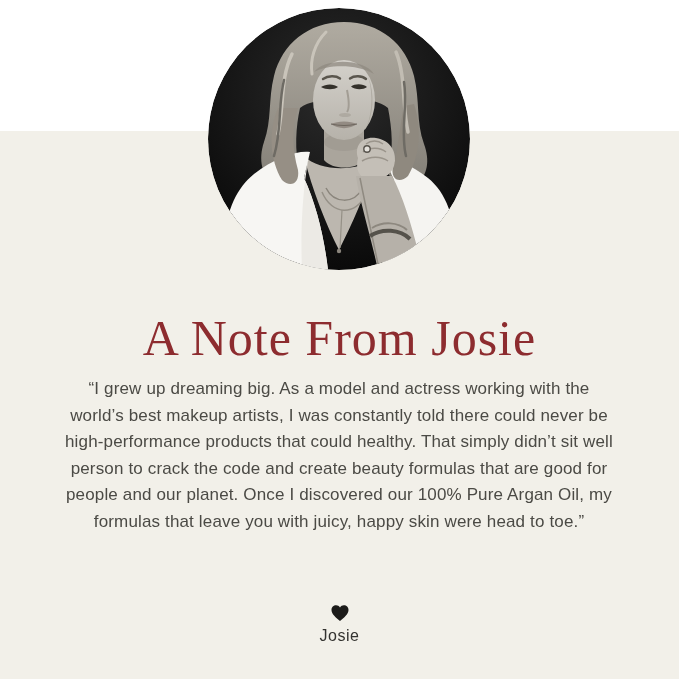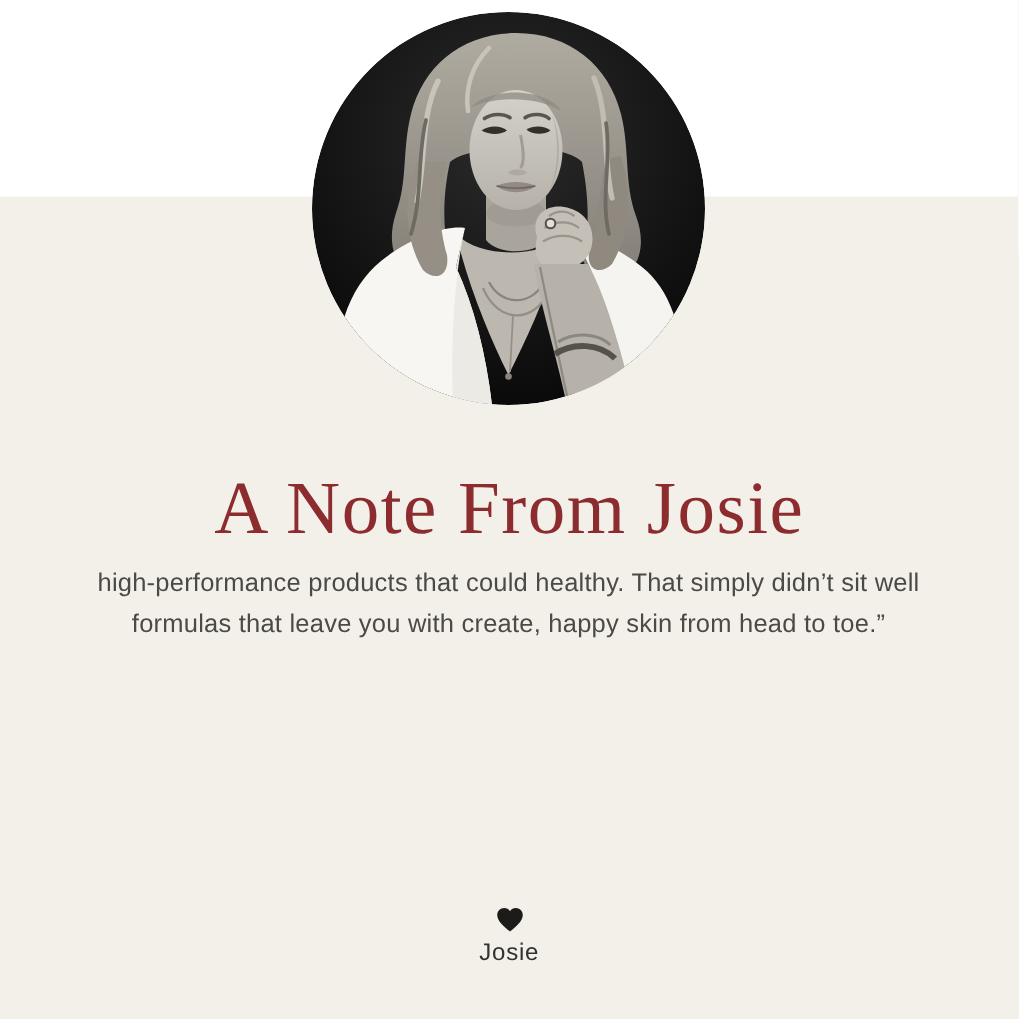--- a/index.html
+++ b/index.html
@@ -143,22 +143,26 @@
 
         <path d="M164 220 C175 213 190 214 199 222" fill="none" stroke="#8d887f" stroke-width="2"></path>
         <path d="M162 228 C174 220 192 221 202 231" fill="none" stroke="#55524b" stroke-width="4"></path>
       </g>
     </svg>
   </div>
 
   <h1 class="headline">A Note From Josie</h1>
 
   <div class="quote">
+      <div class="quote-line">“I grew up dreaming big. As a model and actress working with the</div>
+      <div class="quote-line">world’s best makeup artists, I was constantly told there could never be</div>
       <div class="quote-line">high-performance products that could healthy. That simply didn’t sit well</div>
-      <div class="quote-line">formulas that leave you with create, happy skin from head to toe.”</div>
+      <div class="quote-line">person to crack the code and create beauty formulas that are good for</div>
+      <div class="quote-line">people and our planet. Once I discovered our 100% Pure Argan Oil, my</div>
+      <div class="quote-line">formulas that leave you with juicy, happy skin were head to toe.”</div>
     </div>
 
   <div class="heart-wrap">
     <svg viewBox="0 0 24 22" aria-hidden="true">
       <path d="M12 20.8 C7.2 16.6 1.6 12.6 1.6 7.3 C1.6 4.1 4.1 1.6 7.3 1.6 C9.2 1.6 11 2.6 12 4.2 C13 2.6 14.8 1.6 16.7 1.6 C19.9 1.6 22.4 4.1 22.4 7.3 C22.4 12.6 16.8 16.6 12 20.8 Z" fill="#1c1b19"></path>
     </svg>
   </div>
 
   <div class="signature">Josie</div>
 

